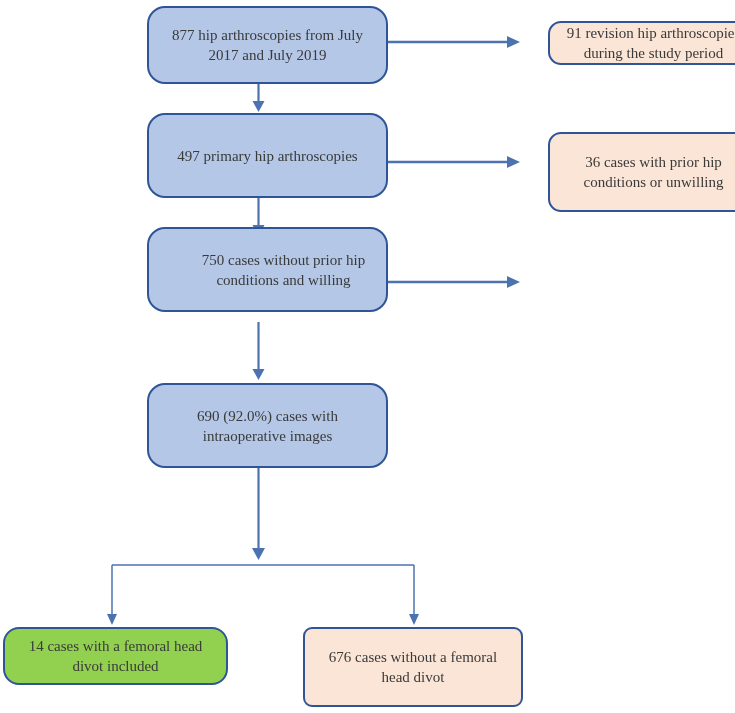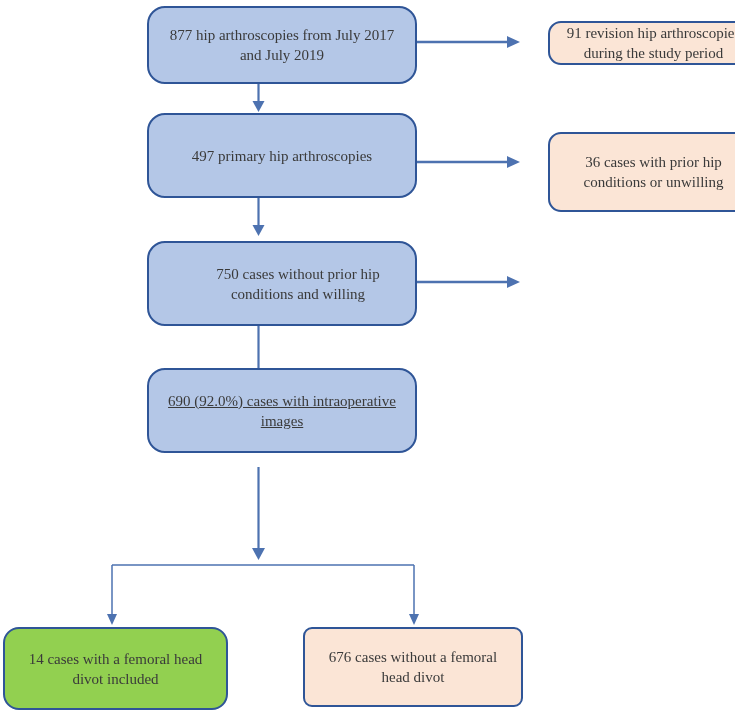--- a/index.html
+++ b/index.html
@@ -30,21 +30,21 @@
     text-align: center;
     box-sizing: border-box;
     padding: 4px 12px;
     font-size: 15px;
     line-height: 20px;
     color: #3a3a3a;
     border-radius: 16px;
   }
   .node-main {
     left: 147px;
-    width: 270px;
+    width: 241px;
     background: #b4c7e7;
     border: 2.5px solid #2f5597;
     border-radius: 18px;
   }
   .node-excluded {
     left: 548px;
     width: 211px;
     background: #fbe5d6;
     border: 2px solid #2f5597;
     border-radius: 13px;
@@ -52,26 +52,26 @@
   .node-included {
     background: #92d050;
     border: 2.5px solid #2f5597;
   }
   .node-outcome-excluded {
     background: #fbe5d6;
     border: 2.5px solid #2f5597;
   }
   #node-total      { top: 6px;   height: 78px; }
   #node-primary    { top: 113px; height: 85px; }
-  #node-eligible   { top: 241px; height: 85px; padding-left: 44px; }
-  #node-images     { top: 368px; height: 85px; text-decoration: underline; }
+  #node-eligible   { top: 227px; height: 85px; padding-left: 44px; }
+  #node-images     { top: 383px; height: 85px; }
   #node-revision   { top: 21px;  height: 44px; }
   #node-prior      { top: 132px; height: 80px; }
   #node-noimages   { top: 256px; height: 52px; }
-  #node-divot      { left: 3px;   top: 627px; width: 225px; height: 83px; }
+  #node-divot      { left: 3px;   top: 627px; width: 225px; height: 58px; }
   #node-nodivot    { left: 303px; top: 627px; width: 220px; height: 80px; border-radius: 9px; }
   .edge-line   { stroke: #4d72b0; fill: none; }
   .edge-head   { fill: #4d72b0; stroke: none; }
 </style>
 </head>
 <body>
 
 <div id="canvas">
 
   <svg id="connectors" viewBox="0 0 735 713" xmlns="http://www.w3.org/2000/svg">

